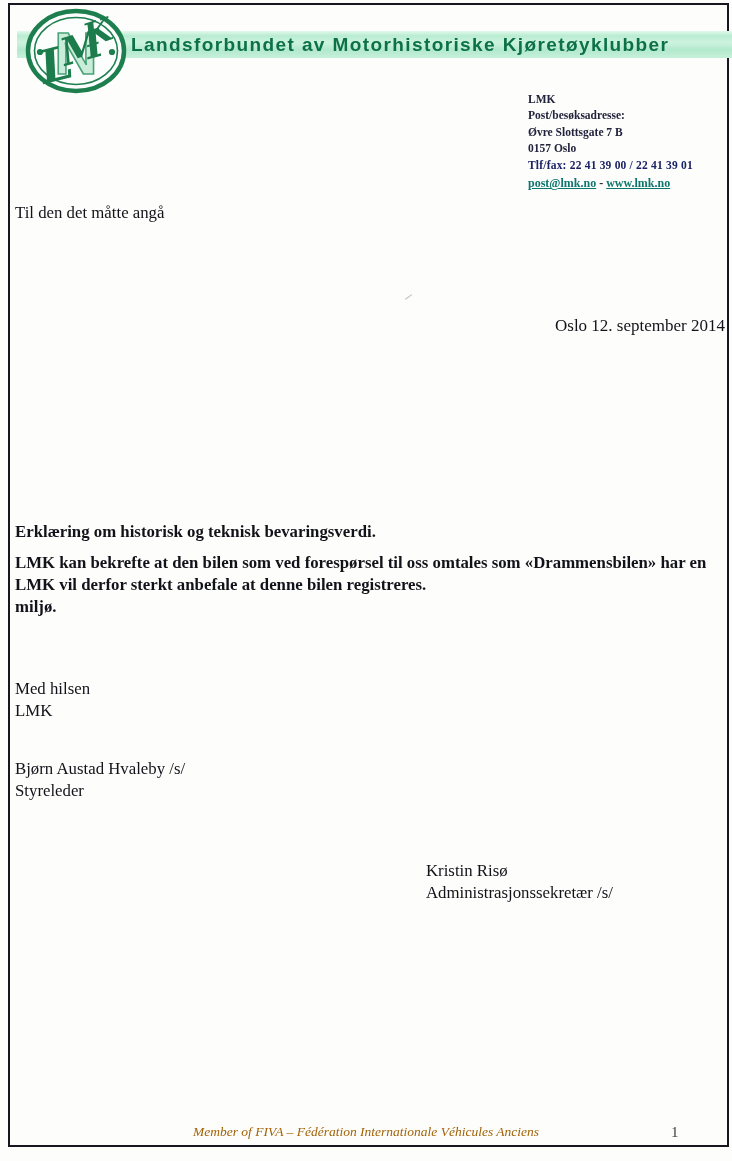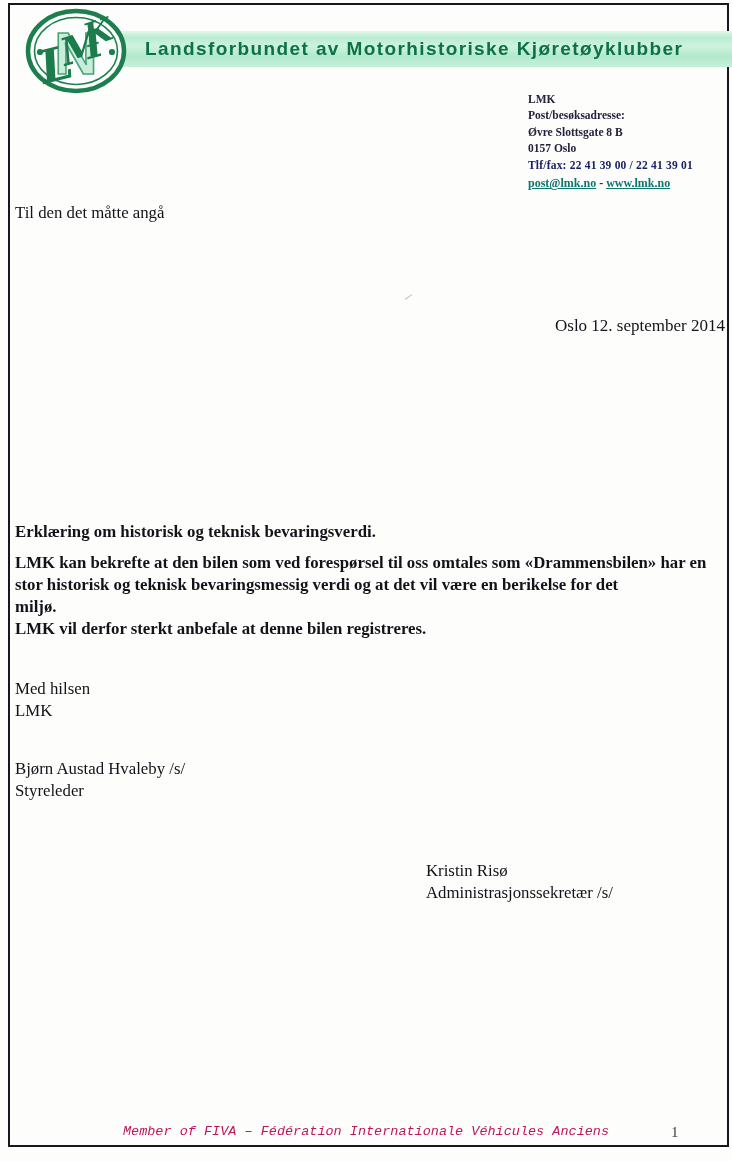--- a/index.html
+++ b/index.html
@@ -16,21 +16,21 @@
 
   
   .frame {
     left: 8px; top: 3px; right: 3px; bottom: 14px;
     border: 2px solid #17171f;
     z-index: 1;
   }
 
   
   .band {
-    left: 31px; top: 31px; right: 0; height: 36px;
+    left: 17px; top: 31px; right: 0; height: 27px;
     background: linear-gradient(180deg, #e2f8ec 0%, #b9ecd1 18%, #cdf3df 42%, #b2e9cc 70%, #c6f0da 100%);
     z-index: 2;
     display: flex;
     align-items: center;
   }
   .band-title {
     padding-left: 114px;
     font-family: "Liberation Sans", sans-serif;
     font-weight: bold;
     font-size: 19px;
@@ -56,24 +56,24 @@
   .contact .sep { color: #23233d; }
 
   .bodytext { font-size: 16.8px; white-space: nowrap; }
   .bold { font-weight: bold; }
 
   .para div { height: 22px; line-height: 22px; white-space: nowrap; }
 
   .footer-line {
     left: 0; right: 0; top: 1124px;
     text-align: center;
-    font-family: Liberation Mono, monospace;
+    font-family: Liberation Serif, serif;
     font-style: italic;
     font-size: 13.5px;
-    color: #be185d;
+    color: #a16207;
     z-index: 2;
   }
   .pagenum {
     left: 671px; top: 1124px;
     font-size: 15px;
     color: #3c3c3c;
     z-index: 2;
   }
 
   .scan-mark {
@@ -104,43 +104,42 @@
     <g font-family="'DejaVu Serif', serif" font-style="italic" font-weight="bold" fill="#1c7c4b">
       <text x="26" y="80" font-size="46" transform="rotate(-14 26 80)">L</text>
       <text x="47" y="62" font-size="38" transform="rotate(-16 47 62)">M</text>
       <text x="70" y="43" font-size="32" transform="rotate(-18 70 43)">K</text>
     </g>
   </svg>
 
   <div class="abs contact">
     <div>LMK</div>
     <div>Post/besøksadresse:</div>
-    <div>Øvre Slottsgate 8 B</div>
+    <div>Øvre Slottsgate 7 B</div>
     <div>0157 Oslo</div>
     <div class="phone">Tlf/fax: 22 41 39 00 / 22 41 39 01</div>
     <div class="links">
       <a class="doc-link">post@lmk.no</a>
       <span class="sep"> - </span>
       <a class="doc-link">www.lmk.no</a>
     </div>
   </div>
 
   <div class="abs bodytext" style="left:15px; top:203px;text-align:right;">Til den det måtte angå</div>
 
   <div class="abs bodytext" style="left:519px; top:316px; font-size:17px;margin-left:36px;">Oslo 12. september 2014</div>
 
   <div class="abs scan-mark"></div>
 
   <div class="abs bodytext bold" style="left:15px; top:482px;margin-top:40px;">Erklæring om historisk og teknisk bevaringsverdi.</div>
 
   <div class="abs bodytext para" style="left:15px; top:552px;font-weight:bold;">
     <div>LMK kan bekrefte at den bilen som ved forespørsel til oss omtales som «Drammensbilen» har en</div>
-    <div>stor historisk og teknisk bevaringsmessig verdi og at det vil være en berikelse for det</div>
+    <div>LMK vil derfor sterkt anbefale at denne bilen registreres.</div>
     <div>miljø.</div>
-    <div>LMK vil derfor sterkt anbefale at denne bilen registreres.</div>
   </div>
 
   <div class="abs bodytext" style="left:15px; top:679px;text-align:center;">Med hilsen</div>
   <div class="abs bodytext" style="left:15px; top:701px;">LMK</div>
 
   <div class="abs bodytext" style="left:15px; top:759px;">Bjørn Austad Hvaleby /s/</div>
   <div class="abs bodytext" style="left:15px; top:781px;">Styreleder</div>
 
   <div class="abs bodytext" style="left:426px; top:861px;">Kristin Risø</div>
   <div class="abs bodytext" style="left:426px; top:883px;">Administrasjonssekretær /s/</div>

